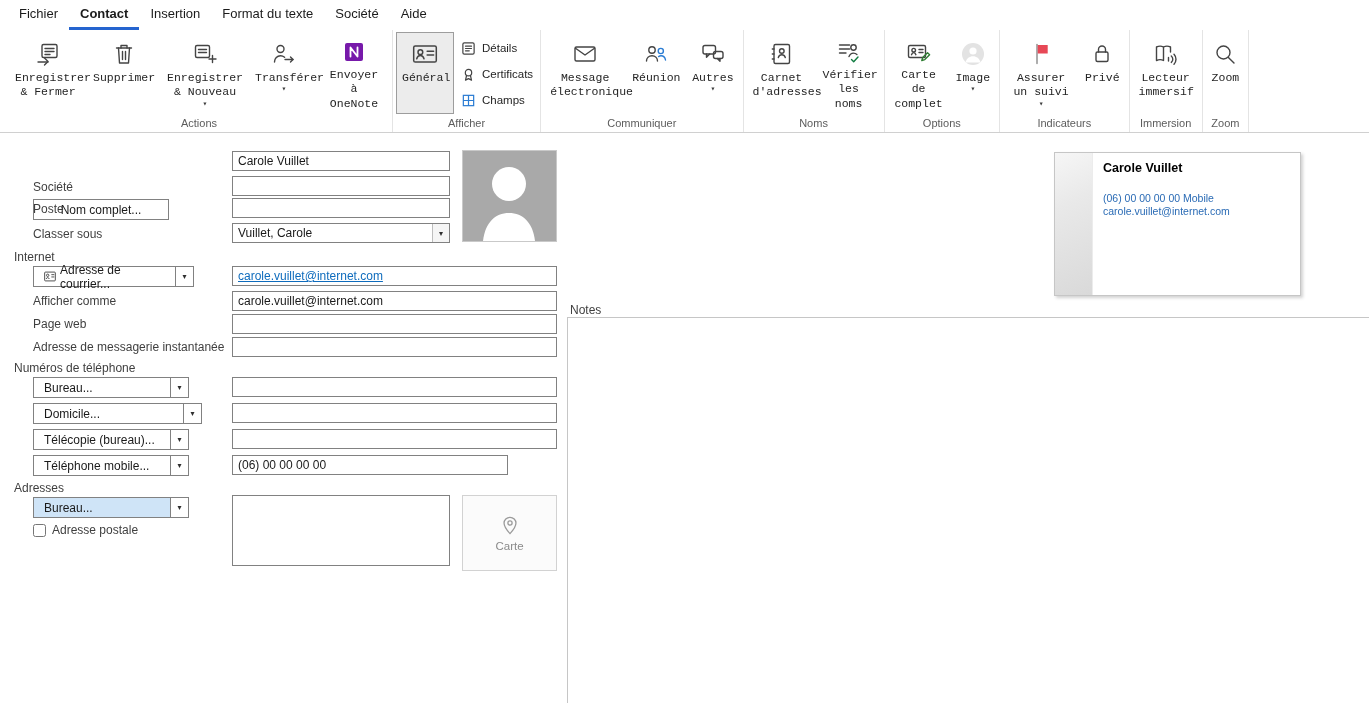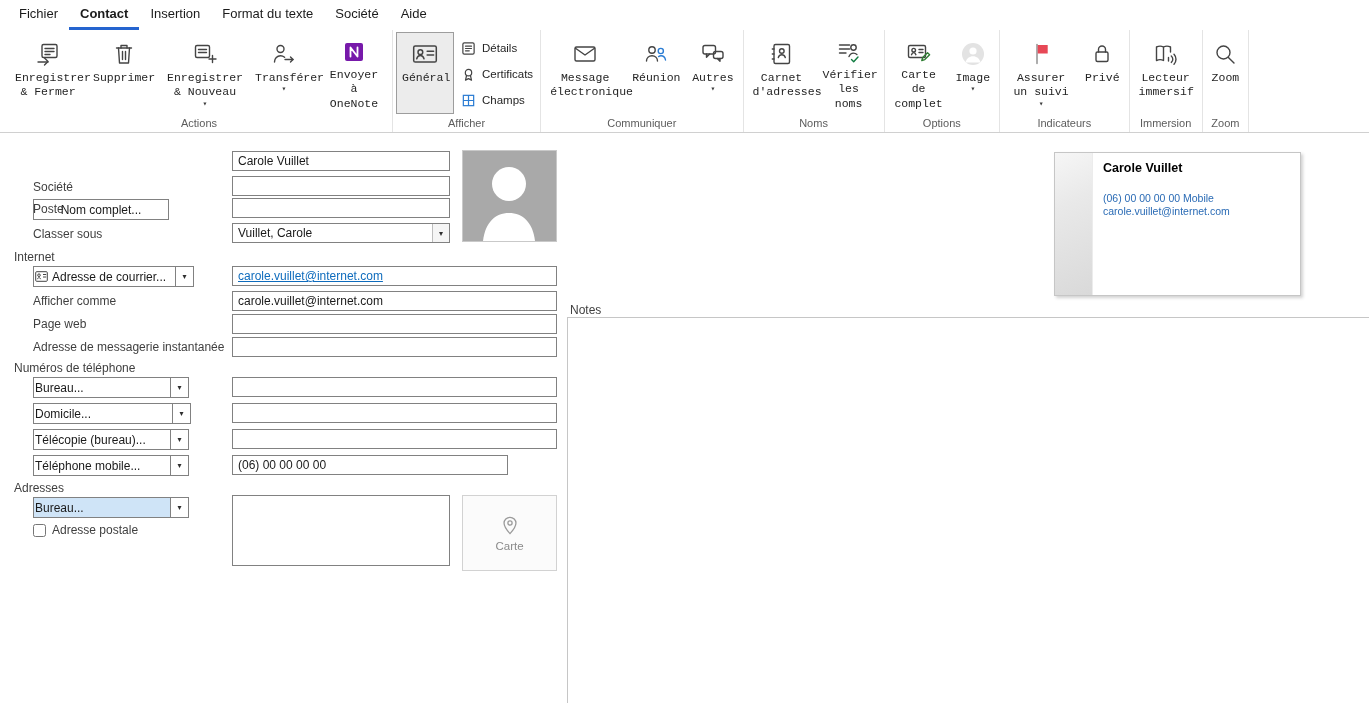--- a/index.html
+++ b/index.html
@@ -31,21 +31,21 @@
   .rsmall .sic { width:16px; height:16px; display:flex; align-items:center; justify-content:center; }
 
   
   .content { position:absolute; top:133px; left:0; right:0; bottom:0; background:#fff; }
   .flabel { position:absolute; font-size:12px; color:#3f3f3f; white-space:nowrap; }
   .fsection { position:absolute; font-size:12px; color:#3f3f3f; white-space:nowrap; }
   .tfield { position:absolute; height:20px; border:1px solid #818181; background:#fff; font-family:inherit; font-size:12px; padding:0 5px; color:#1a1a1a; }
   .tfield.email-link { color:#0f6cbd; text-decoration:underline; }
   .formbtn { position:absolute; height:21px; background:#fff; border:1px solid #818181; font-family:inherit; font-size:12px; color:#1a1a1a; cursor:default;margin-top:48px; }
   .combo { position:absolute; display:flex; height:21px; }
-  .combo-main { height:21px; background:#fff; border:1px solid #818181; font-family:inherit; font-size:12px; color:#1a1a1a; text-align:left; padding:0 1px; display:flex; align-items:center; gap:4px; cursor:default; }
+  .combo-main { height:21px; background:#fff; border:1px solid #818181; font-family:inherit; font-size:12px; color:#1a1a1a; text-align:left; padding:0 10px; display:flex; align-items:center; gap:4px; cursor:default; }
   .combo-main.hl { background:#cfe4f7; }
   .combo-dd { width:18px; height:21px; background:#fff; border:1px solid #818181; border-left:none; display:flex; align-items:center; justify-content:center; font-size:8px; color:#2f2f2f; cursor:default; }
   .selectbox { position:absolute; height:20px; border:1px solid #818181; background:#fff; display:flex; align-items:center; cursor:default; }
   .selectbox .sel-text { flex:1; padding:0 5px; font-size:12px; color:#1a1a1a; }
   .selectbox .sel-arrow { width:17px; height:100%; display:flex; align-items:center; justify-content:center; font-size:8px; color:#2f2f2f; background:#f5f5f5; border-left:1px solid #bdbdbd; }
   .photo { position:absolute; left:462px; top:17px; width:95px; height:92px; border:1px solid #c9c9c9; cursor:default; }
   .addr-area { position:absolute; left:232px; top:362px; width:218px; height:71px; border:1px solid #818181; background:#fff; resize:none; font-family:inherit; font-size:12px; padding:3px 5px; }
   .map-btn { position:absolute; left:462px; top:362px; width:95px; height:76px; border:1px solid #d2d2d2; background:#fbfbfb; display:flex; flex-direction:column; align-items:center; justify-content:center; gap:3px; color:#8a8a8a; font-size:11.5px; cursor:default; }
   .chkrow { position:absolute; left:33px; top:390px; display:flex; align-items:center; gap:6px; color:#3f3f3f; }
   .chkrow input { width:13px; height:13px; margin:0; }
@@ -392,21 +392,21 @@
 
     <div class="combo" style="left:33px; top:244px;">
       <button class="combo-main" style="width:138px;">
         <span>Bureau...</span>
       </button>
       <span class="combo-dd">▾</span>
     </div>
     <input class="tfield" style="left: 232px; top: 244px; width: 325px;" value="">
 
     <div class="combo" style="left:33px; top:270px;">
-      <button class="combo-main" style="width:140px;">
+      <button class="combo-main" style="width:151px;">
         <span>Domicile...</span>
       </button>
       <span class="combo-dd">▾</span>
     </div>
     <input class="tfield" style="left: 232px; top: 270px; width: 325px;" value="">
 
     <div class="combo" style="left:33px; top:296px;">
       <button class="combo-main" style="width:138px;">
         <span>Télécopie (bureau)...</span>
       </button>

